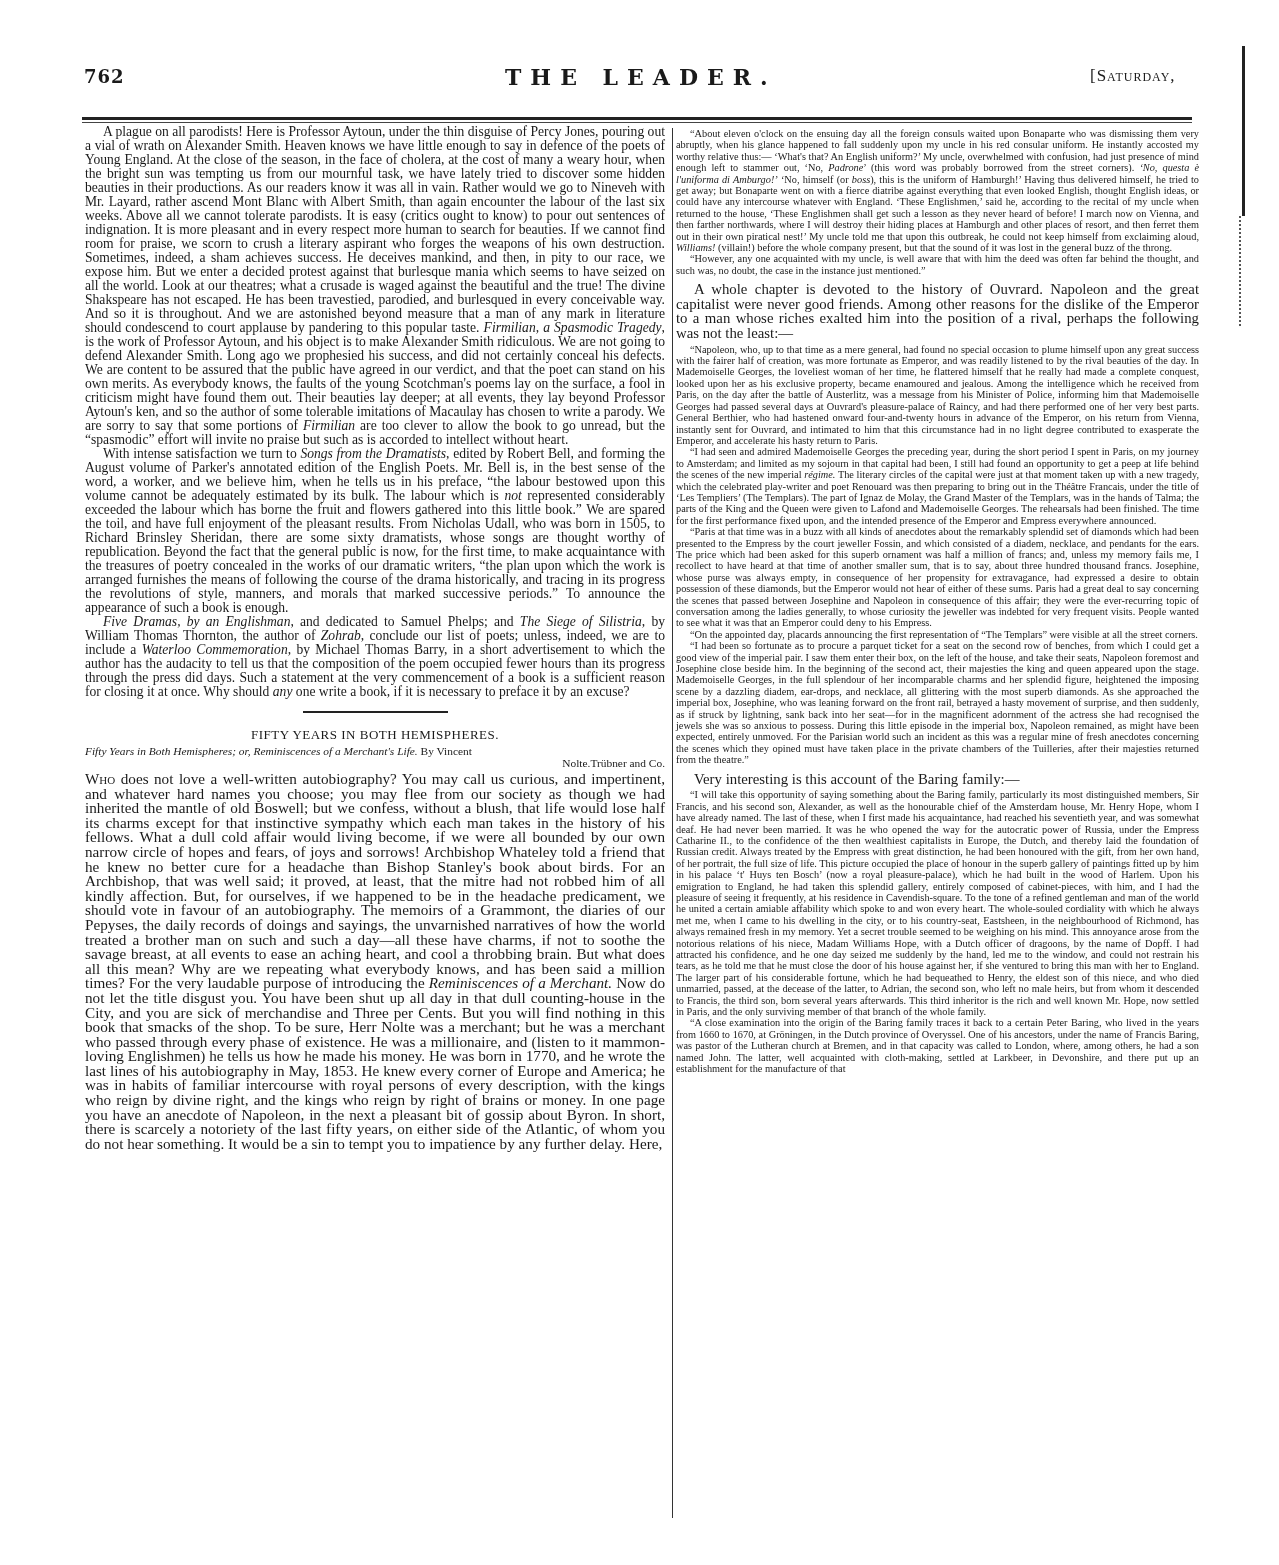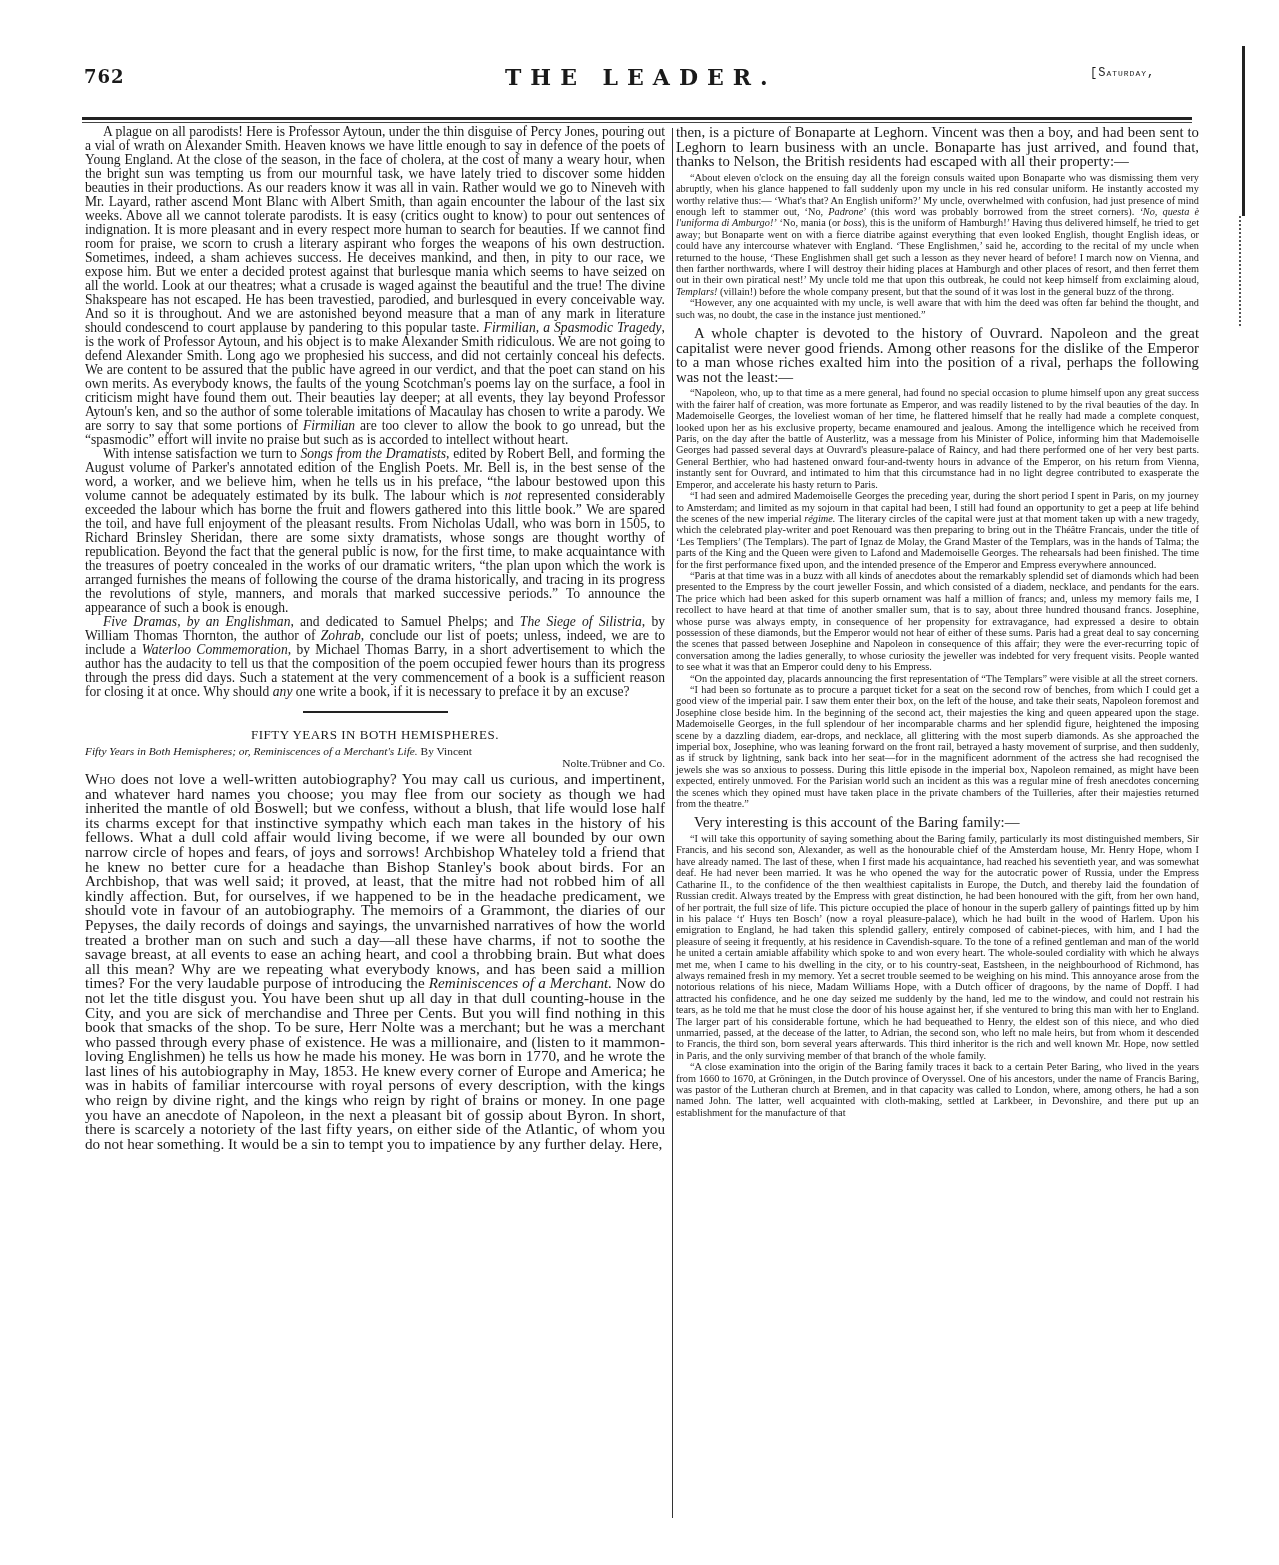--- a/index.html
+++ b/index.html
@@ -1,21 +1,21 @@
 <!DOCTYPE html>
 <html><head>
 <meta charset="utf-8">
 <style>
   html, body { margin: 0; padding: 0; background: #ffffff; }
   body { width: 1279px; height: 1565px; position: relative; overflow: hidden; color: #1a1a1a; font-family: "DejaVu Serif", serif; }
   .page { position: absolute; left: 0; top: 0; width: 1279px; height: 1106px; }
   .masthead { position: absolute; top: 66px; left: 80px; width: 1180px; height: 30px; }
   .page-number { position: absolute; left: 4px; top: 0; font-family: "DejaVu Serif", serif; font-weight: bold; font-size: 18px; letter-spacing: 1px; }
   .paper-title { position: absolute; left: 425px; top: -2px; font-family: "DejaVu Serif", serif; font-weight: bold; font-size: 22px; letter-spacing: 9px; }
-  .issue-day { position: absolute; left: 1010px; top: 0; font-family: Liberation Mono, monospace; font-size: 12px; letter-spacing: 1px; font-variant: small-caps; }
+  .issue-day { position: absolute; left: 1010px; top: 0; font-family: Liberation Serif, serif; font-size: 17px; letter-spacing: 1px; font-variant: small-caps; }
   .rule-top { position: absolute; top: 117px; left: 82px; width: 1110px; height: 0; border-top: 3px solid #222; }
   .rule-top2 { position: absolute; top: 122px; left: 82px; width: 1110px; height: 0; border-top: 1px solid #444; }
   .right-edge { position: absolute; left: 1242px; top: 46px; width: 3px; height: 170px; background: #222; }
   .right-edge2 { position: absolute; left: 1239px; top: 216px; width: 2px; height: 110px; background: repeating-linear-gradient(#555 0 2px, transparent 2px 4px); }
   .col-divider { position: absolute; left: 672px; top: 128px; width: 1px; height: 1390px; background: #333; }
   .col { position: absolute; top: 125px; }
   .col-left { left: 85px; width: 580px; }
   .col-right { left: 676px; width: 523px; }
   p { margin: 0; text-align: justify; }
   .body-text { font-size: 13.6px; line-height: 14.0px; text-indent: 18px; font-family: Liberation Serif, serif; }
@@ -82,29 +82,28 @@
     </div>
     <p class="lead-big" style="text-indent:0">
       <span class="smallcaps">Who</span>
       <span>does not love a well-written autobiography? You may call us curious, and impertinent, and whatever hard names you choose; you may flee from our society as though we had inherited the mantle of old Boswell; but we confess, without a blush, that life would lose half its charms except for that instinctive sympathy which each man takes in the history of his fellows. What a dull cold affair would living become, if we were all bounded by our own narrow circle of hopes and fears, of joys and sorrows! Archbishop Whateley told a friend that he knew no better cure for a headache than Bishop Stanley's book about birds. For an Archbishop, that was well said; it proved, at least, that the mitre had not robbed him of all kindly affection. But, for ourselves, if we happened to be in the headache predicament, we should vote in favour of an autobiography. The memoirs of a Grammont, the diaries of our Pepyses, the daily records of doings and sayings, the unvarnished narratives of how the world treated a brother man on such and such a day—all these have charms, if not to soothe the savage breast, at all events to ease an aching heart, and cool a throbbing brain. But what does all this mean? Why are we repeating what everybody knows, and has been said a million times? For the very laudable purpose of introducing the</span>
       <em>Reminiscences of a Merchant.</em>
       <span>Now do not let the title disgust you. You have been shut up all day in that dull counting-house in the City, and you are sick of merchandise and Three per Cents. But you will find nothing in this book that smacks of the shop. To be sure, Herr Nolte was a merchant; but he was a merchant who passed through every phase of existence. He was a millionaire, and (listen to it mammon-loving Englishmen) he tells us how he made his money. He was born in 1770, and he wrote the last lines of his autobiography in May, 1853. He knew every corner of Europe and America; he was in habits of familiar intercourse with royal persons of every description, with the kings who reign by divine right, and the kings who reign by right of brains or money. In one page you have an anecdote of Napoleon, in the next a pleasant bit of gossip about Byron. In short, there is scarcely a notoriety of the last fifty years, on either side of the Atlantic, of whom you do not hear something. It would be a sin to tempt you to impatience by any further delay. Here,</span>
     </p>
   </div>
 
   <div class="col col-right">
-    <p class="lead-right">then, is a picture of Bonaparte at Leghorn. Vincent was then a boy, and had been sent to Leghorn to learn business with an uncle. Bonaparte has just arrived, and found that, thanks to Nelson, the British residents had escaped with all their property:—</p>
     <div class="gap"></div>
     <p class="quote-text">
       <span>“About eleven o'clock on the ensuing day all the foreign consuls waited upon Bonaparte who was dismissing them very abruptly, when his glance happened to fall suddenly upon my uncle in his red consular uniform. He instantly accosted my worthy relative thus:— ‘What's that? An English uniform?’ My uncle, overwhelmed with confusion, had just presence of mind enough left to stammer out, ‘No,</span>
       <em>Padrone</em><span>’ (this word was probably borrowed from the street corners).</span>
       <em>‘No, questa è l'uniforma di Amburgo!’</em>
-      <span>‘No, mania (or</span>
+      <span>‘No, himself (or</span>
       <em>boss</em><span>), this is the uniform of Hamburgh!’ Having thus delivered himself, he tried to get away; but Bonaparte went on with a fierce diatribe against everything that even looked English, thought English ideas, or could have any intercourse whatever with England. ‘These Englishmen,’ said he, according to the recital of my uncle when returned to the house, ‘These Englishmen shall get such a lesson as they never heard of before! I march now on Vienna, and then farther northwards, where I will destroy their hiding places at Hamburgh and other places of resort, and then ferret them out in their own piratical nest!’ My uncle told me that upon this outbreak, he could not keep himself from exclaiming aloud,</span>
-      <em>Templars!</em>
+      <em>Williams!</em>
       <span>(villain!) before the whole company present, but that the sound of it was lost in the general buzz of the throng.</span>
     </p>
     <p class="quote-text">“However, any one acquainted with my uncle, is well aware that with him the deed was often far behind the thought, and such was, no doubt, the case in the instance just mentioned.”</p>
     <div class="gap-lg"></div>
     <p class="lead-right" style="text-indent:18px">A whole chapter is devoted to the history of Ouvrard. Napoleon and the great capitalist were never good friends. Among other reasons for the dislike of the Emperor to a man whose riches exalted him into the position of a rival, perhaps the following was not the least:—</p>
     <div class="gap"></div>
     <p class="quote-text">“Napoleon, who, up to that time as a mere general, had found no special occasion to plume himself upon any great success with the fairer half of creation, was more fortunate as Emperor, and was readily listened to by the rival beauties of the day. In Mademoiselle Georges, the loveliest woman of her time, he flattered himself that he really had made a complete conquest, looked upon her as his exclusive property, became enamoured and jealous. Among the intelligence which he received from Paris, on the day after the battle of Austerlitz, was a message from his Minister of Police, informing him that Mademoiselle Georges had passed several days at Ouvrard's pleasure-palace of Raincy, and had there performed one of her very best parts. General Berthier, who had hastened onward four-and-twenty hours in advance of the Emperor, on his return from Vienna, instantly sent for Ouvrard, and intimated to him that this circumstance had in no light degree contributed to exasperate the Emperor, and accelerate his hasty return to Paris.</p>
     <p class="quote-text">
       <span>“I had seen and admired Mademoiselle Georges the preceding year, during the short period I spent in Paris, on my journey to Amsterdam; and limited as my sojourn in that capital had been, I still had found an opportunity to get a peep at life behind the scenes of the new imperial</span>
       <em>régime.</em>

